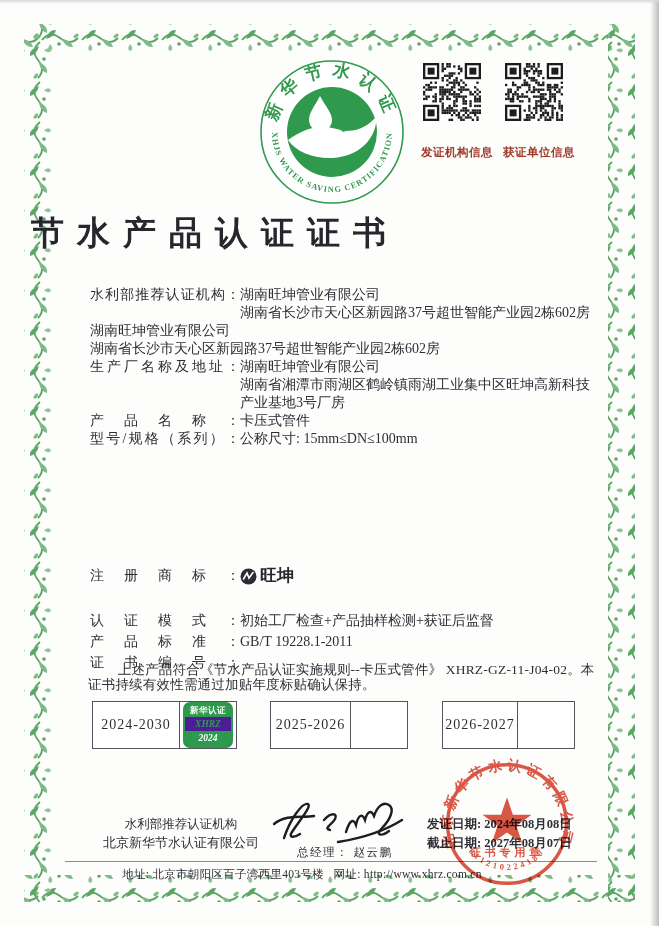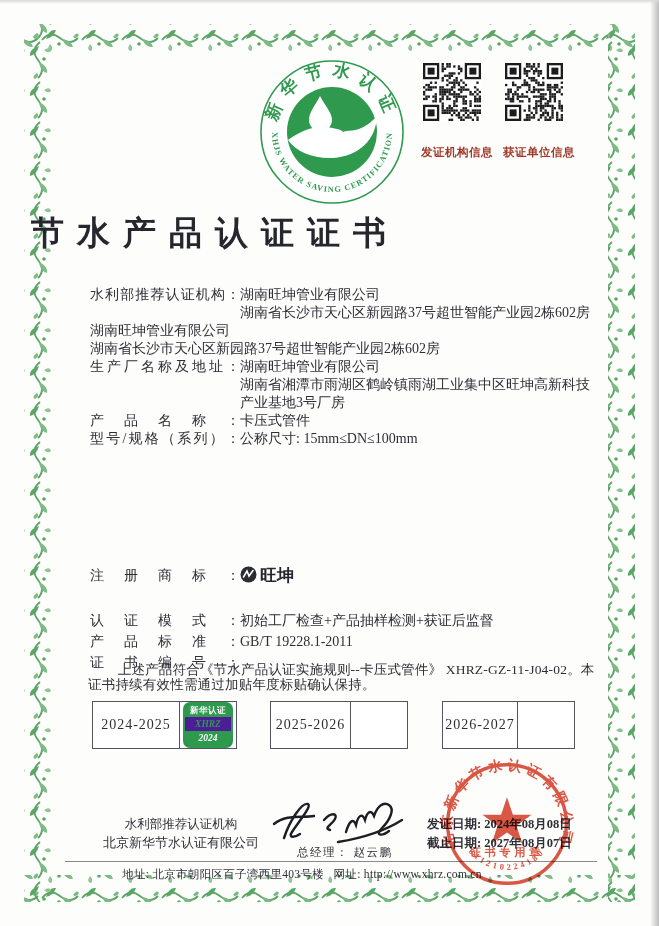--- a/index.html
+++ b/index.html
@@ -26,21 +26,21 @@
   
   .title{position:absolute;top:211px;left:0;width:100%;text-align:left;z-index:2;
     font-size:33px;font-weight:bold;letter-spacing:13px;color:#26262e;padding-left:31px;box-sizing:border-box;}
   
   .main{position:absolute;left:90px;top:286px;width:504px;z-index:2;font-size:14px;line-height:18px;}
   .frow{display:flex;}
   .flabel{flex:0 0 150px;text-align:justify;text-align-last:justify;-moz-text-align-last:justify;color:#2e2e36;}
   .fval{flex:1 1 auto;}
   .cert-block{position:absolute;left:90px;top:610px;width:504px;z-index:2;font-size:14px;line-height:21px;}
   .tm-row{position:absolute;left:90px;top:566px;width:504px;z-index:2;font-size:14px;line-height:20px;display:flex;}
-  .tm-val{display:flex;align-items:flex-start;gap:3px;font-weight:bold;font-size:17px;color:#26262e;}
+  .tm-val{display:flex;align-items:center;gap:3px;font-weight:bold;font-size:17px;color:#26262e;}
   .statement{position:absolute;left:88px;top:663px;width:508px;z-index:2;margin:0;
     font-size:13.5px;line-height:14.9px;text-indent:2.2em;letter-spacing:.2px;}
   
   .ybox-row{position:absolute;left:92px;top:701px;z-index:2;display:flex;}
   .ybox{height:46px;border:1px solid #54545c;display:flex;background:#fff;}
   .ybox-period{flex:1 1 auto;display:flex;align-items:center;justify-content:center;
     font-size:14px;letter-spacing:1px;border-right:1px solid #54545c;}
   .ybox-right{flex:0 0 56px;display:flex;align-items:center;justify-content:center;}
   .sticker{width:46px;height:42px;border:2px solid #2f9a4e;border-radius:7px;overflow:hidden;
     background:#4c1d95;display:flex;flex-direction:column;text-align:center;}
@@ -600,21 +600,21 @@
     </div>
     <div class="frow">
       <span class="flabel">证书编号：</span>
     </div>
   </div>
 
   <p class="statement">上述产品符合《节水产品认证实施规则--卡压式管件》 XHRZ-GZ-11-J04-02。本证书持续有效性需通过加贴年度标贴确认保持。</p>
 
   <div class="ybox-row">
     <div class="ybox" style="width:143px">
-      <div class="ybox-period">2024-2025</div>
+      <div class="ybox-period">2024-2030</div>
       <div class="ybox-right">
         <div class="sticker">
           <div class="st-top">新华认证</div>
           <div class="st-mid">XHRZ</div>
           <div class="st-bot">2024</div>
         </div>
       </div>
     </div>
     <div class="ybox" style="width:136px;margin-left:33px">
       <div class="ybox-period">2025-2026</div>

